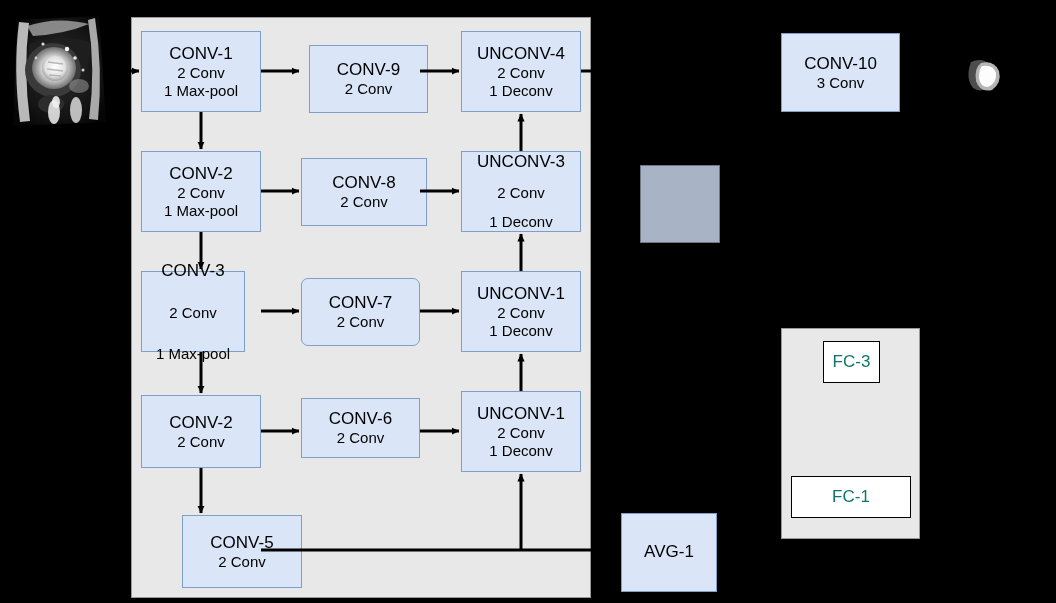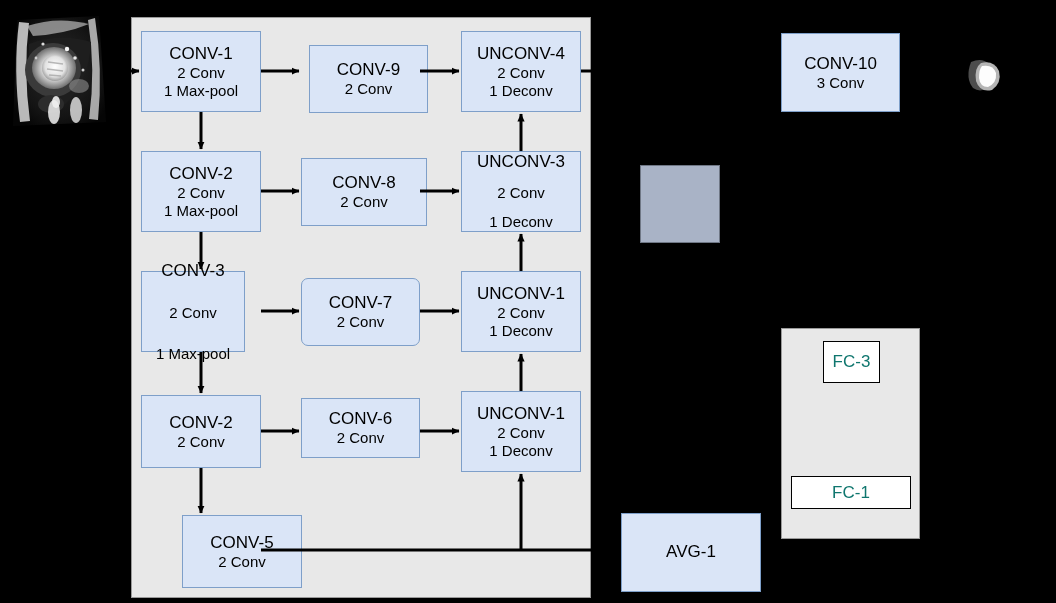--- a/index.html
+++ b/index.html
@@ -178,21 +178,21 @@
   <div class="node" style="left:461px; top:391px; width:120px; height:81px;">
     <span class="ttl">UNCONV-1</span>
     <span class="sub">2 Conv</span>
     <span class="sub">1 Deconv</span>
   </div>
 
   <div class="node" style="left:781px; top:33px; width:119px; height:79px;">
     <span class="ttl">CONV-10</span>
     <span class="sub">3 Conv</span>
   </div>
-  <div class="node" style="left:621px; top:513px; width:140px; height:79px;">
+  <div class="node" style="left:621px; top:513px; width:96px; height:79px;">
     <span class="ttl">AVG-1</span>
   </div>
 
   <div class="graybox" style="left:640px; top:165px; width:80px; height:78px;"></div>
 
   <div class="thumb" style="left:958px; top:52px; width:52px; height:48px;">
     <svg width="52" height="48" viewBox="0 0 52 48">
       <rect x="0" y="0" width="52" height="48" fill="#000000"></rect>
       <path d="M13 10 Q24 5 31 12 Q37 22 32 33 Q24 42 15 36 Q7 26 13 10 Z" fill="#4d4d4d"></path>
       <path d="M23 11 Q36 8 41 19 Q44 31 34 38 Q22 41 18 29 Q16 16 23 11 Z" fill="#b5b5b5"></path>
@@ -239,17 +239,17 @@
       <line x1="851" y1="406" x2="851" y2="383" marker-end="url(#ah)"></line>
       <line x1="851" y1="341" x2="851" y2="326"></line>
     </g>
   </svg>
 
   <div class="panel" style="left:781px; top:328px; width:139px; height:211px;"></div>
 
   <div class="fcnode" style="left:823px; top:341px; width:57px; height:42px;">
     <span>FC-3</span>
   </div>
-  <div class="fcnode" style="left:791px; top:476px; width:120px; height:33px;align-items:center;">
+  <div class="fcnode" style="left:791px; top:476px; width:120px; height:42px;align-items:center;">
     <span>FC-1</span>
   </div>
 
 </div>
 
 </body></html>

